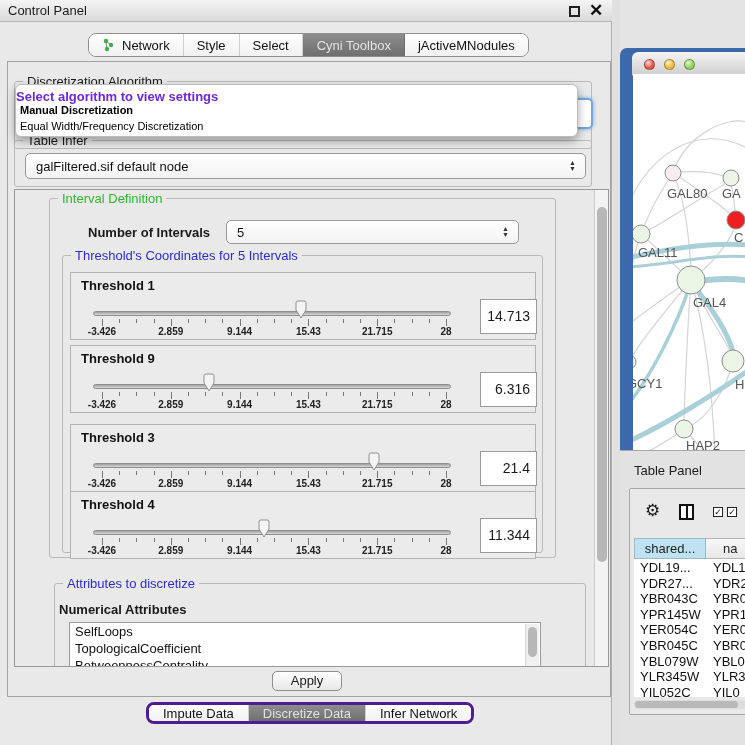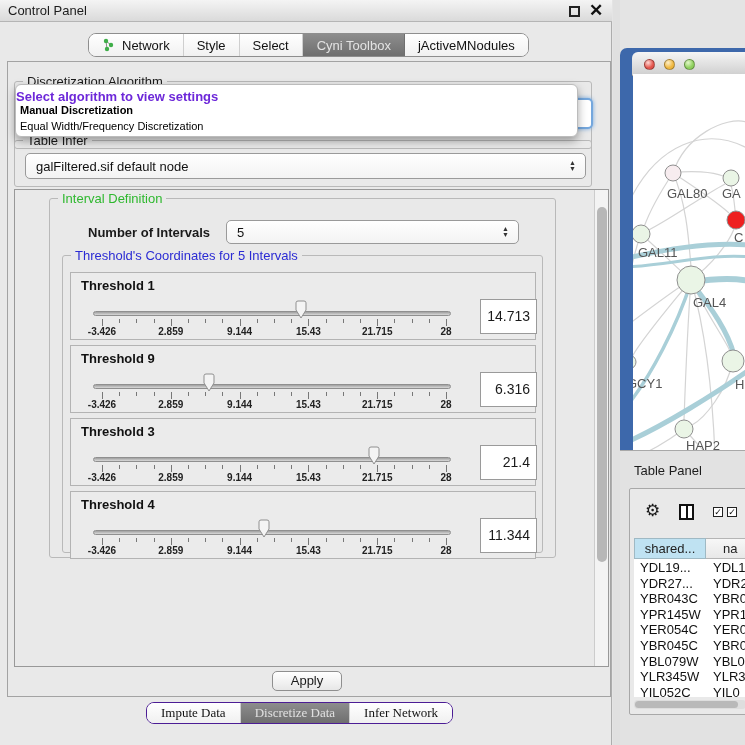--- a/index.html
+++ b/index.html
@@ -72,21 +72,21 @@
   .attr-item { font-size:13px; color:#111; padding:1px 0 1px 5px; white-space:nowrap; }
   #attr-vscroll { position:absolute; right:1px; top:1px; width:14px; bottom:1px; background:#f0f0f0; border-left:1px solid #d5d5d5; }
   #attr-vscroll-thumb { position:absolute; left:2px; top:3px; width:9px; height:30px; background:#b7b7b7; border-radius:5px; }
 
   #apply-btn { position:absolute; left:271px; top:670px; width:70px; height:20px;
     background:linear-gradient(#ffffff,#e7e7e7); border:1px solid #8f8f8f; border-radius:5px;
     font-size:13px; text-align:center; line-height:18px; }
 
   
   #bottom-tabs { position:absolute; left:146px; top:702px; height:22px; display:inline-flex;
-    border:1px solid #4c1d95; border-radius:8px; overflow:hidden; background:#fdfdfd;font-family:Liberation Serif, serif; }
+    border:3px solid #4c1d95; border-radius:8px; overflow:hidden; background:#fdfdfd; }
   .bot-tab { display:flex; align-items:center; padding:0 14px; font-size:13px; color:#111;
     background:linear-gradient(#ffffff,#f0f0f0); border-right:1px solid #cfcfcf; white-space:nowrap; }
   .bot-tab:last-child { border-right:none; }
   .bot-tab.selected { background:linear-gradient(#8d8d8d,#6f6f6f); color:#e0e0e0; }
 
   
   #divider-strip { position:absolute; left:613px; top:0; width:7px; height:745px; background:#e0e0e0; }
   #net-window { position:absolute; left:620px; top:4px; width:125px; height:446px; background:#3d68ab; border-radius:7px 0 0 0;margin-top:44px; }
   #net-titlebar { position:absolute; left:12px; top:4px; width:113px; height:24px;
     background:linear-gradient(#f5f5f5,#cfcfcf); border-radius:6px 0 0 0; border-bottom:1px solid #9a9a9a; }
@@ -244,21 +244,21 @@
                   <div class="tick-label" style="left: 99.8px;">2.859</div>
                   <div class="tick-label" style="left: 168.6px;">9.144</div>
                   <div class="tick-label" style="left: 237.4px;">15.43</div>
                   <div class="tick-label" style="left: 306.2px;">21.715</div>
                   <div class="tick-label" style="left: 375px;">28</div>
                   <div class="thr-thumb" style="left: 129.639px;"><svg width="16" height="20" viewBox="0 0 16 20">
                       <path d="M3,2.8 Q3,1 5,1 L11,1 Q13,1 13,2.8 L13,10 L8,18 L3,10 Z" fill="#f4f4f4" stroke="#8f8f8f" stroke-width="1"></path>
                     </svg></div>
                   <div class="thr-value">6.316</div>
                 </div>
-                <div class="thr-panel" style="top: 162px;">
+                <div class="thr-panel" style="top: 168px;">
                   <div class="thr-title">Threshold 3</div>
                   <div class="thr-track"></div>
                   <div class="tick" style="left: 31px; top: 46px; height: 7px;"></div>
                   <div class="tick" style="left: 48.2px; top: 46px; height: 4px;"></div>
                   <div class="tick" style="left: 65.4px; top: 46px; height: 4px;"></div>
                   <div class="tick" style="left: 82.6px; top: 46px; height: 4px;"></div>
                   <div class="tick" style="left: 99.8px; top: 46px; height: 7px;"></div>
                   <div class="tick" style="left: 117px; top: 46px; height: 4px;"></div>
                   <div class="tick" style="left: 134.2px; top: 46px; height: 4px;"></div>
                   <div class="tick" style="left: 151.4px; top: 46px; height: 4px;"></div>
@@ -318,20 +318,34 @@
                   <div class="tick-label" style="left: 375px;">28</div>
                   <div class="thr-thumb" style="left: 184.678px;"><svg width="16" height="20" viewBox="0 0 16 20">
                       <path d="M3,2.8 Q3,1 5,1 L11,1 Q13,1 13,2.8 L13,10 L8,18 L3,10 Z" fill="#f4f4f4" stroke="#8f8f8f" stroke-width="1"></path>
                     </svg></div>
                   <div class="thr-value">11.344</div>
                 </div>
               </div>
           </div>
         </div>
 
+        <div class="group" id="attr-group" style="left:39px; top:393px; width:532px; height:120px;">
+          <span class="group-title gt-blue">Attributes to discretize</span>
+          <span style="position:absolute; left:4px; top:18px; font-weight:bold;">Numerical Attributes</span>
+          <div id="attr-list" style="left:14px; top:38px; width:472px; height:75px; position:absolute;">
+            <div id="attr-items">
+                <div class="attr-item">SelfLoops</div>
+                <div class="attr-item">TopologicalCoefficient</div>
+                <div class="attr-item">BetweennessCentrality</div>
+              </div>
+            <div id="attr-vscroll">
+              <div id="attr-vscroll-thumb"></div>
+            </div>
+          </div>
+        </div>
 
         <div id="cp-vscroll">
           <div id="cp-vscroll-thumb"></div>
         </div>
       </div>
 
       <div id="apply-btn" style="left:264px; top:609px;">Apply</div>
     </div>
 
     <div id="bottom-tabs">

